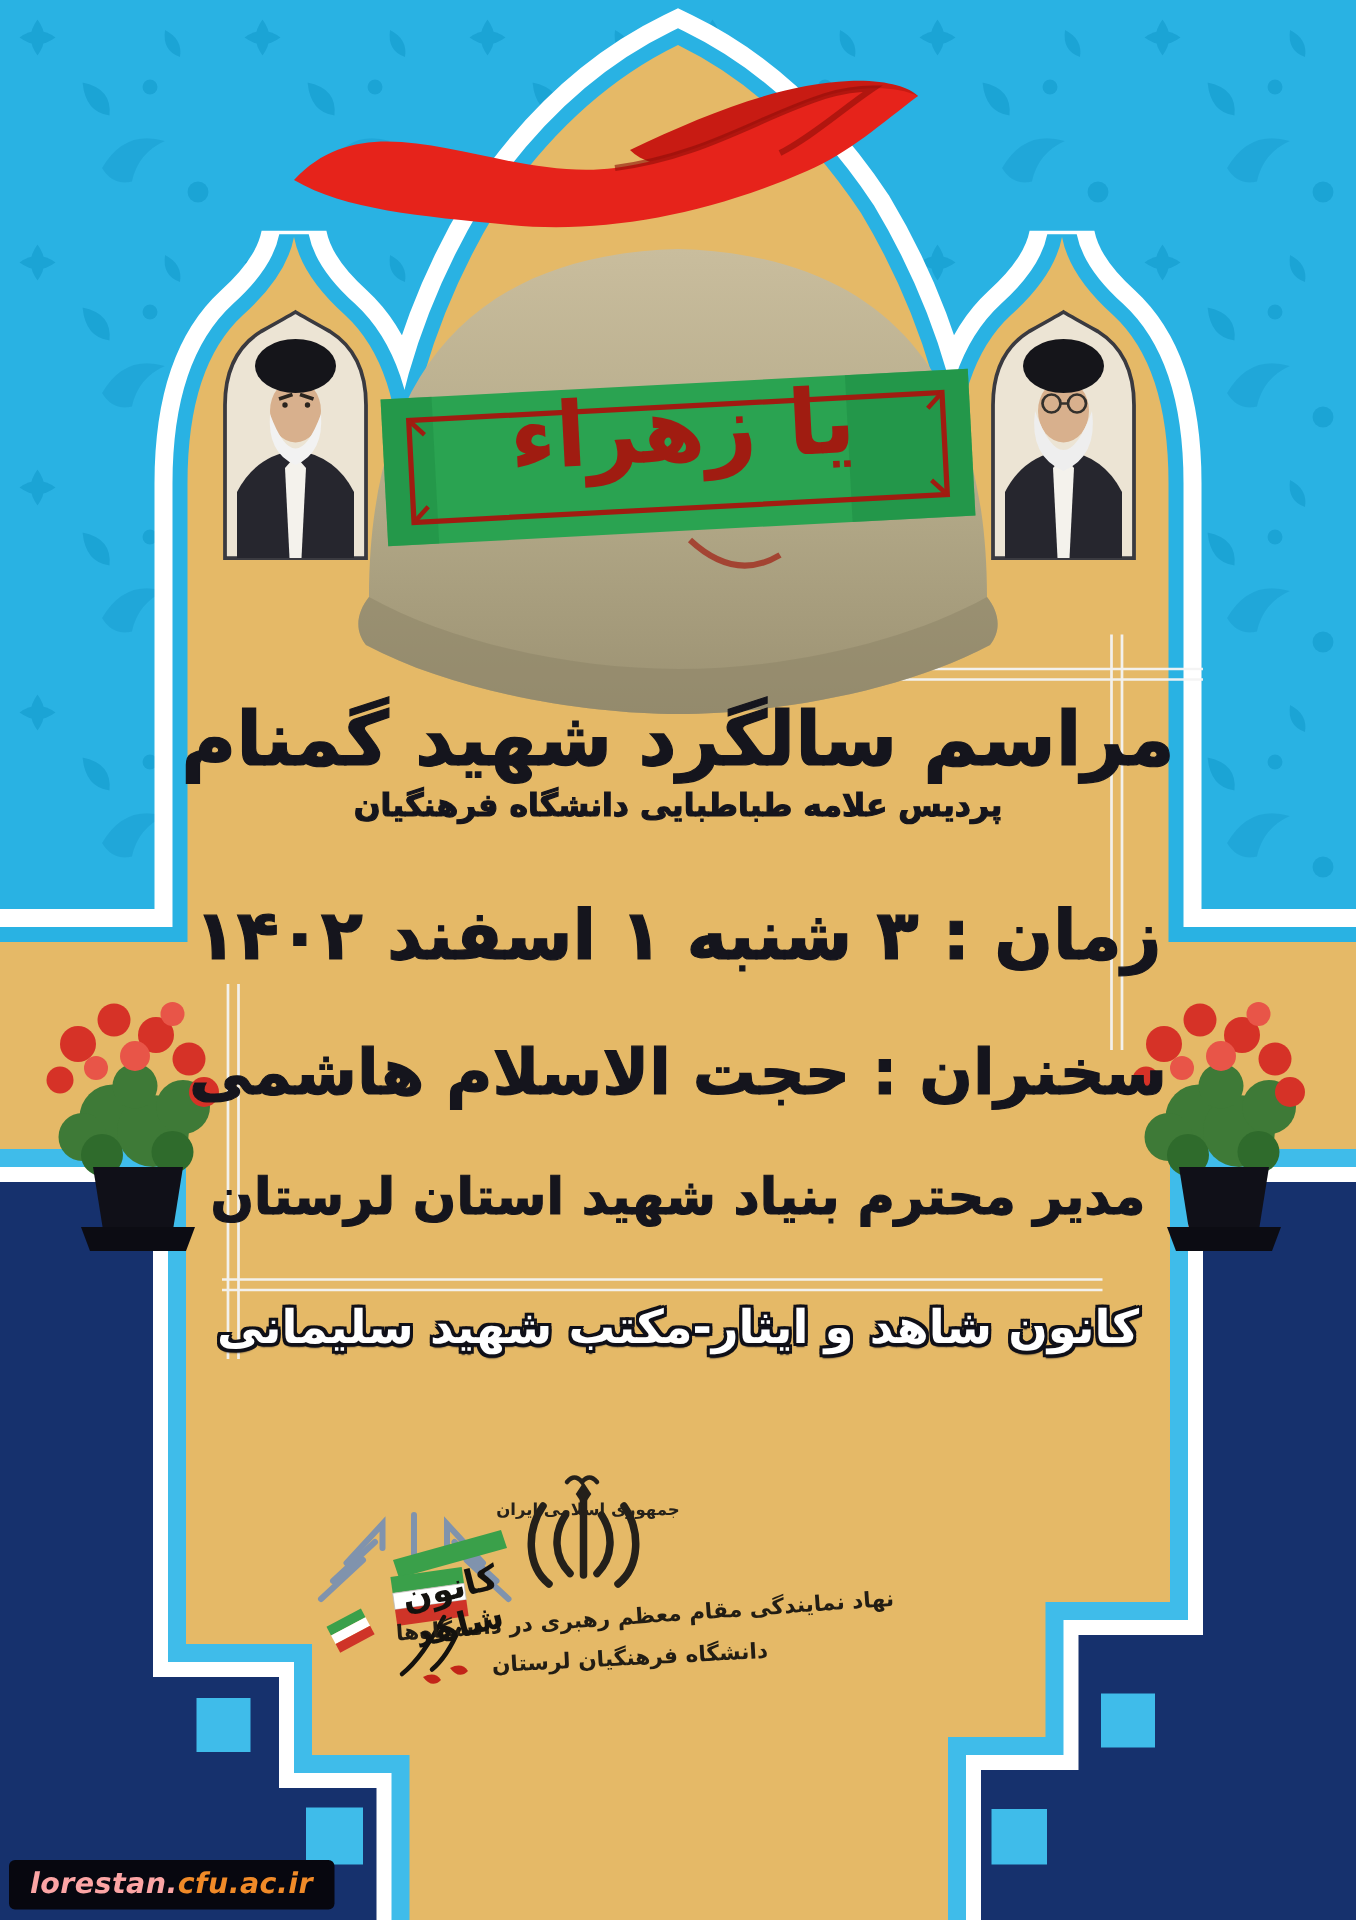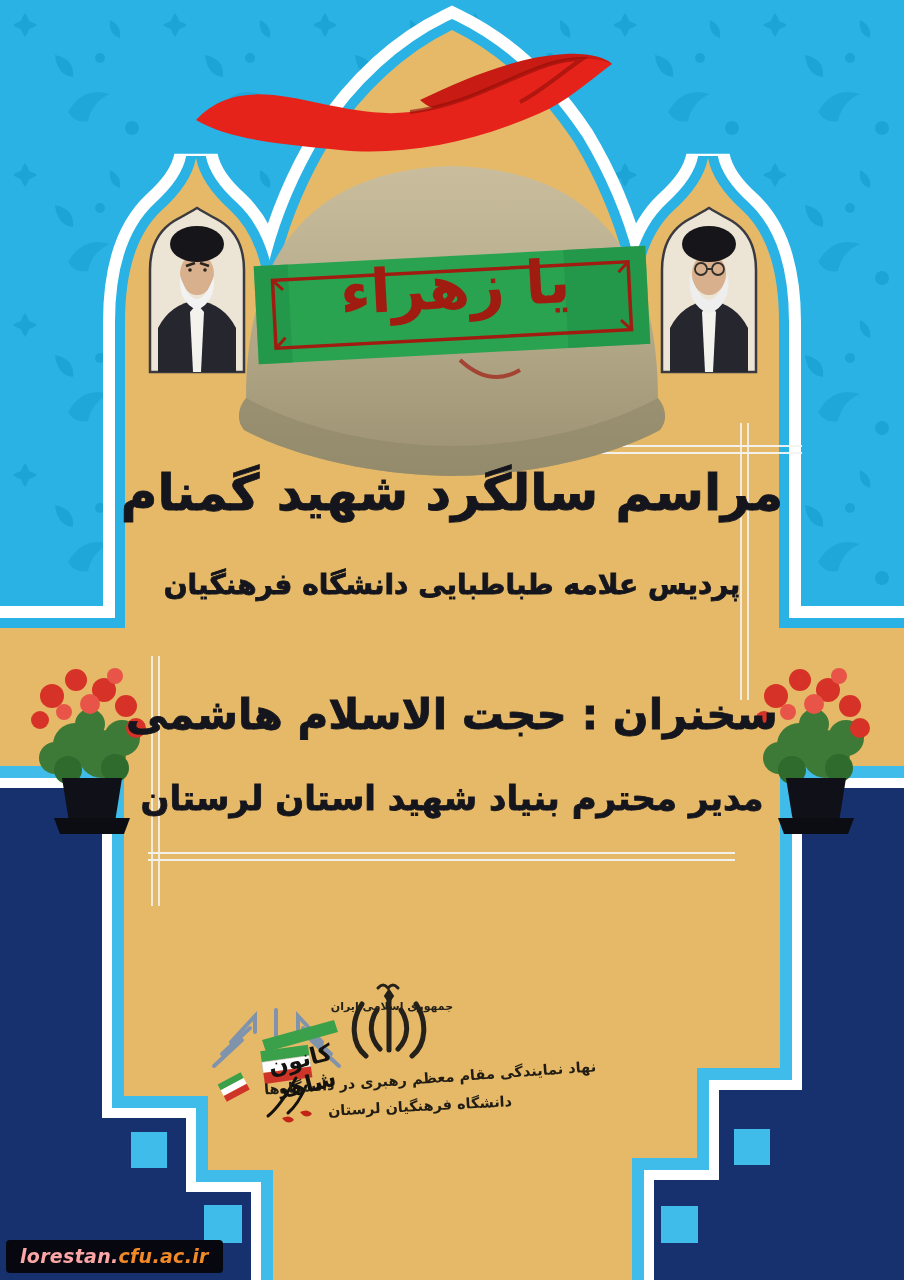--- a/index.html
+++ b/index.html
@@ -7,21 +7,21 @@
     position:relative;width:904px;height:1280px;overflow:hidden;
     font-family:"DejaVu Sans",sans-serif;margin:0 auto;
   }
   .poster svg.bg{position:absolute;left:0;top:0;}
   .txt{
     position:absolute;left:60px;right:60px;text-align:center;
     direction:rtl;color:#15151d;font-weight:bold;line-height:1.1;
     -webkit-text-stroke:0.8px #15151d;
   }
   .title      {top:452px;font-size:50px;margin-top:14px;}
-  .campus     {top:570px;font-size:28px;}
+  .campus     {top:526px;font-size:21px;}
   .timeline   {top:598px;font-size:46px;}
   .speaker    {top:692px;font-size:42px;}
   .speakrole  {top:780px;font-size:34px;}
   .organizer  {
     top:868px;font-size:31px;color:#ffffff;-webkit-text-stroke:0;
     text-shadow:2px 0 0 #101018,-2px 0 0 #101018,0 2px 0 #101018,0 -2px 0 #101018,
                 2px 2px 0 #101018,-2px -2px 0 #101018,2px -2px 0 #101018,-2px 2px 0 #101018,
                 0 3px 1px #101018;
     font-weight:bold;
   }
@@ -257,22 +257,24 @@
         <path d="M296,1078 C286,1096 278,1108 268,1116"></path>
         <path d="M306,1086 C300,1100 294,1108 288,1113"></path>
       </g>
       <path d="M300,1112 q8,-4 12,2 q-6,6 -12,-2 Z" fill="#c22418"></path>
       <path d="M282,1118 q8,-4 12,2 q-6,6 -12,-2 Z" fill="#c22418"></path>
     </g>
   </svg>
 
   <div class="txt title">مراسم سالگرد شهید گمنام</div>
   <div class="txt campus">پردیس علامه طباطبایی دانشگاه فرهنگیان</div>
+  <div class="txt timeline">زمان : ۳ شنبه ۱ اسفند ۱۴۰۲</div>
   <div class="txt speaker">سخنران : حجت الاسلام هاشمی</div>
   <div class="txt speakrole">مدیر محترم بنیاد شهید استان لرستان</div>
+  <div class="txt organizer">کانون شاهد و ایثار-مکتب شهید سلیمانی</div>
 
   <div class="band-text">یا زهراء</div>
 
   <div class="emblem-caption">جمهوری اسلامی ایران</div>
   <div class="org-line1">نهاد نمایندگی مقام معظم رهبری در دانشگاه‌ها</div>
   <div class="org-line2">دانشگاه فرهنگیان لرستان</div>
   <div class="kanoon-txt">کانون شاهد</div>
 
   <div class="urlbar">
     <span class="w">lorestan.</span><span class="a">cfu.ac.ir</span>

